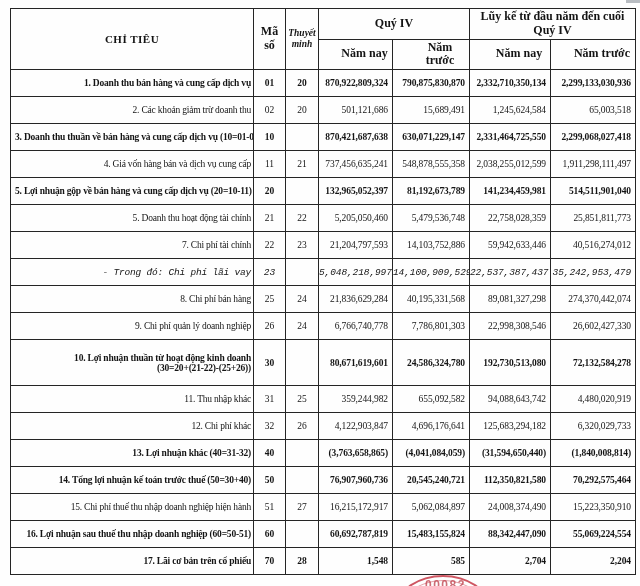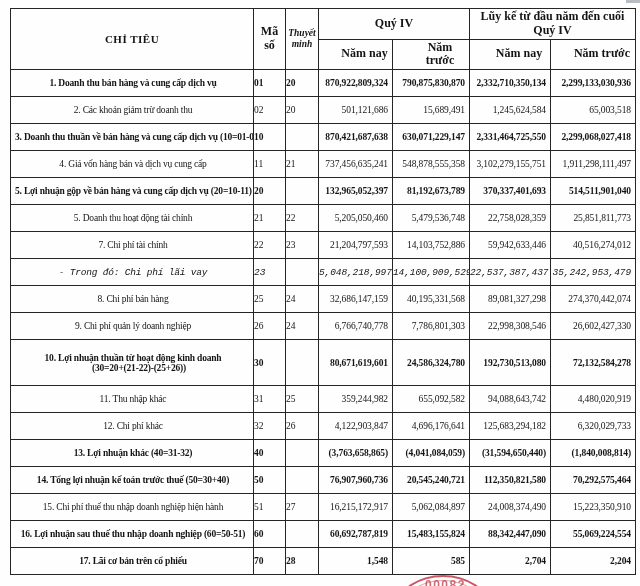--- a/index.html
+++ b/index.html
@@ -14,24 +14,24 @@
 
   thead th { font-weight:bold; text-align:center; font-size:12px; line-height:1.15;
     padding:1px 2px; }
   th.h-chitieu { font-size:11px; letter-spacing:0.5px; }
   th.h-small { font-size:9.5px;font-style:italic; }
   tr.h-top th { height:24px; }
   tr.h-sub th { height:28px; font-size:12px;padding-left:20px; }
 
   tbody tr { height:27px; }
   tbody tr.row-tall { height:46px; }
-  td.c-name { text-align:center; padding:1px 2px 1px 4px; font-size:9.5px;
+  td.c-name { text-align:right; padding:1px 2px 1px 4px; font-size:9.5px;
     letter-spacing:-0.2px; white-space:nowrap; }
   td.c-name .sub { padding-left:12px; white-space:nowrap; }
-  td.c-code, td.c-note { text-align:left; font-size:9.5px; }
+  td.c-code, td.c-note { text-align:center; font-size:9.5px; }
   td.c-num { text-align:right; padding-right:4px; font-size:9.5px;
     white-space:nowrap; letter-spacing:-0.1px; }
   tr.r-bold { font-weight:bold; }
   tr.r-italic { font-style:italic;font-family:Liberation Mono, monospace; }
 
   .stamp { position:absolute; left:394px; top:571px; width:100px; height:15px;
     overflow:hidden; }
   .stamp-arc { position:absolute; left:3px; top:4px; width:92px; height:64px;
     border:2.6px solid rgba(197,56,70,0.85); border-radius:50%; }
   .stamp-arc2 { position:absolute; left:8px; top:9px; width:82px; height:58px;
@@ -99,30 +99,30 @@
           <td class="c-num">630,071,229,147</td>
           <td class="c-num">2,331,464,725,550</td>
           <td class="c-num">2,299,068,027,418</td>
         </tr>
         <tr class="r-normal">
           <td class="c-name">4. Giá vốn hàng bán và dịch vụ cung cấp</td>
           <td class="c-code">11</td>
           <td class="c-note">21</td>
           <td class="c-num">737,456,635,241</td>
           <td class="c-num">548,878,555,358</td>
-          <td class="c-num">3,102,279,155,751</td>
+          <td class="c-num">2,038,255,012,599</td>
           <td class="c-num">1,911,298,111,497</td>
         </tr>
         <tr class="r-bold">
           <td class="c-name">5. Lợi nhuận gộp về bán hàng và cung cấp dịch vụ (20=10-11)</td>
           <td class="c-code">20</td>
           <td class="c-note"></td>
           <td class="c-num">132,965,052,397</td>
           <td class="c-num">81,192,673,789</td>
-          <td class="c-num">370,337,401,693</td>
+          <td class="c-num">141,234,459,981</td>
           <td class="c-num">514,511,901,040</td>
         </tr>
         <tr class="r-normal">
           <td class="c-name">5. Doanh thu hoạt động tài chính</td>
           <td class="c-code">21</td>
           <td class="c-note">22</td>
           <td class="c-num">5,205,050,460</td>
           <td class="c-num">5,479,536,748</td>
           <td class="c-num">22,758,028,359</td>
           <td class="c-num">25,851,811,773</td>
@@ -142,21 +142,21 @@
           <td class="c-note"></td>
           <td class="c-num">5,048,218,997</td>
           <td class="c-num">14,100,909,529</td>
           <td class="c-num">22,537,387,437</td>
           <td class="c-num">35,242,953,479</td>
         </tr>
         <tr class="r-normal">
           <td class="c-name">8. Chi phí bán hàng</td>
           <td class="c-code">25</td>
           <td class="c-note">24</td>
-          <td class="c-num">32,686,147,159</td>
+          <td class="c-num">21,836,629,284</td>
           <td class="c-num">40,195,331,568</td>
           <td class="c-num">89,081,327,298</td>
           <td class="c-num">274,370,442,074</td>
         </tr>
         <tr class="r-normal">
           <td class="c-name">9. Chi phí quản lý doanh nghiệp</td>
           <td class="c-code">26</td>
           <td class="c-note">24</td>
           <td class="c-num">6,766,740,778</td>
           <td class="c-num">7,786,801,303</td>

